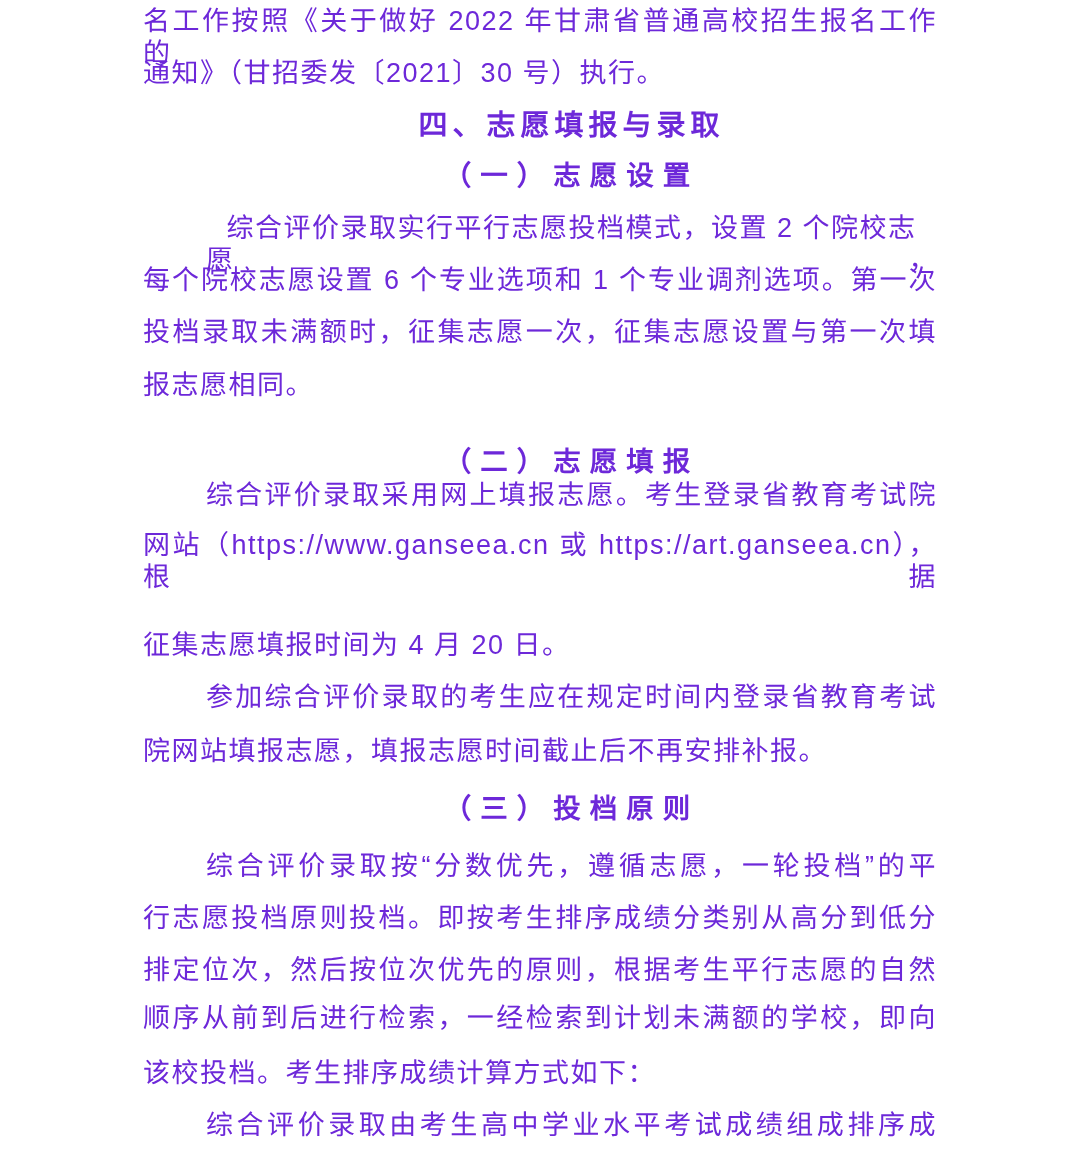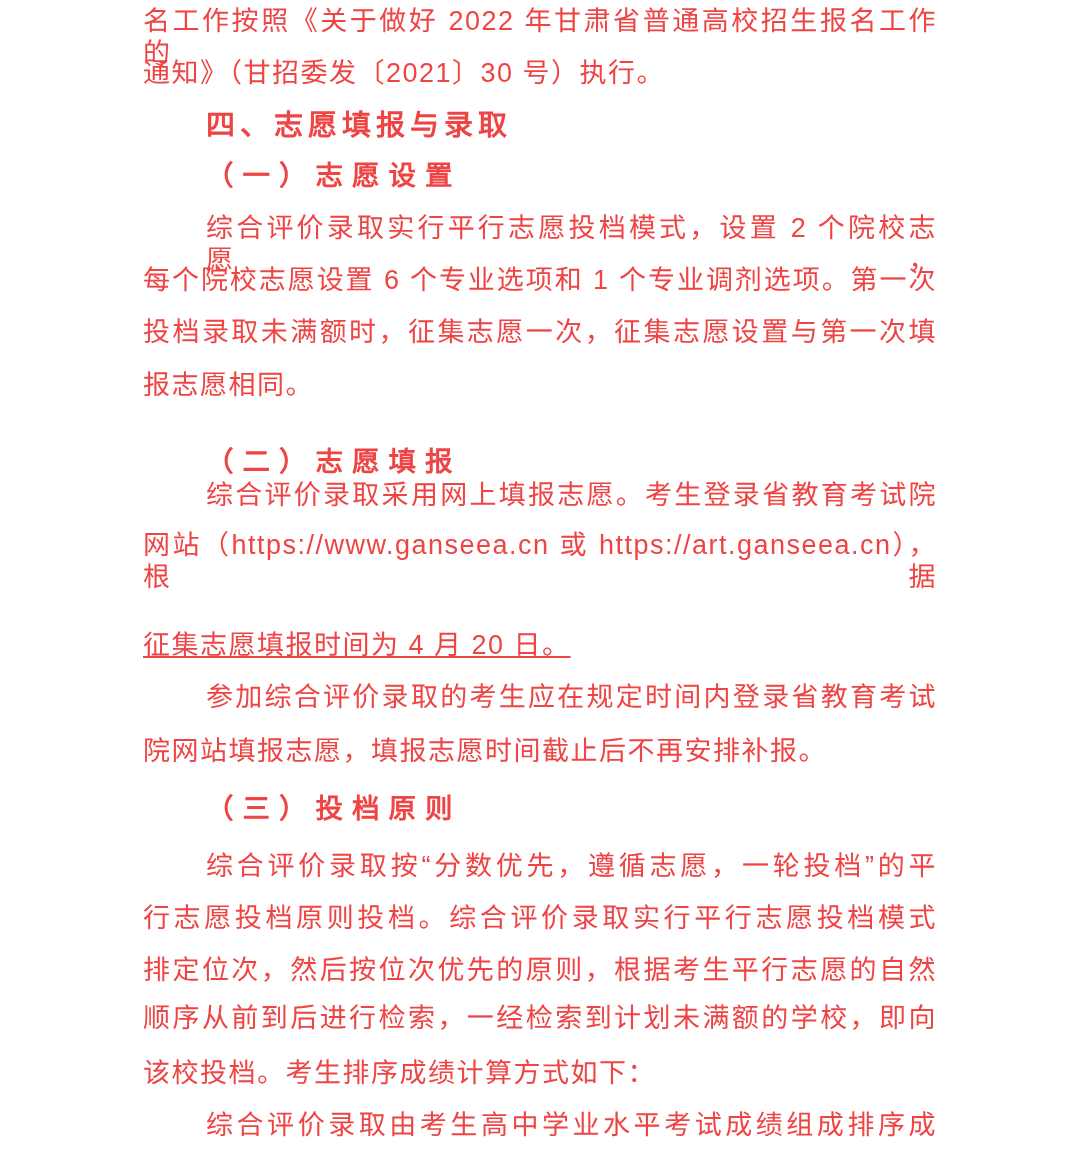--- a/index.html
+++ b/index.html
@@ -21,38 +21,39 @@
     color: #1a1a1a;
   }
   .line {
     position: absolute;
     left: 143px;
     width: 794px;
     height: 34px;
     line-height: 32px;
     white-space: normal;
     overflow: visible;
-    color: #ef4444;
+    color: #6d28d9;
   }
   
   .body {
     font-family: "Liberation Sans", "DejaVu Sans", serif;
     font-size: 27px;
     letter-spacing: 1.5px;
   }
   
   .j {
     text-align: justify;
     text-align-last: justify;
     -moz-text-align-last: justify;
   }
   
   .ind {
     padding-left: 63px;
     width: 731px;
+    text-align: center;
   }
   
   .h1 {
     font-family: "Liberation Sans", "DejaVu Sans", sans-serif;
     font-weight: bold;
     font-size: 29px;
     letter-spacing: 5px;
   }
   
   .h2 {
@@ -70,23 +71,23 @@
     <div class="line body" style="top: 57px;">通知》（甘招委发〔2021〕30 号）执行。</div>
     <div class="line h1 ind" style="top: 109px;">四、志愿填报与录取</div>
     <div class="line h2 ind" style="top: 160px;">（一）志愿设置</div>
     <div class="line body j ind" style="top: 212px;">综合评价录取实行平行志愿投档模式，设置 2 个院校志愿，</div>
     <div class="line body j" style="top: 264px;">每个院校志愿设置 6 个专业选项和 1 个专业调剂选项。第一次</div>
     <div class="line body j" style="top: 316px;">投档录取未满额时，征集志愿一次，征集志愿设置与第一次填</div>
     <div class="line body" style="top: 369px;">报志愿相同。</div>
     <div class="line h2 ind" style="top: 428px; margin-top: 18px;">（二）志愿填报</div>
     <div class="line body j ind" style="top: 479px;">综合评价录取采用网上填报志愿。考生登录省教育考试院</div>
     <div class="line body j" style="top: 529px;">网站（https://www.ganseea.cn 或 https://art.ganseea.cn），根据</div>
-    <div class="line body" style="top: 629px; text-decoration: underline;">征集志愿填报时间为 4 月 20 日。</div>
+    <div class="line body" style="top: 629px;">征集志愿填报时间为 4 月 20 日。</div>
     <div class="line body j ind" style="top: 681px;">参加综合评价录取的考生应在规定时间内登录省教育考试</div>
     <div class="line body" style="top: 735px;">院网站填报志愿，填报志愿时间截止后不再安排补报。</div>
     <div class="line h2 ind" style="top: 793px;">（三）投档原则</div>
     <div class="line body j ind" style="top: 850px;">综合评价录取按“分数优先，遵循志愿，一轮投档”的平</div>
-    <div class="line body j" style="top: 902px;">行志愿投档原则投档。综合评价录取实行平行志愿投档模式</div>
+    <div class="line body j" style="top: 902px;">行志愿投档原则投档。即按考生排序成绩分类别从高分到低分</div>
     <div class="line body j" style="top: 954px;">排定位次，然后按位次优先的原则，根据考生平行志愿的自然</div>
     <div class="line body j" style="top: 1002px;">顺序从前到后进行检索，一经检索到计划未满额的学校，即向</div>
     <div class="line body" style="top: 1057px;">该校投档。考生排序成绩计算方式如下：</div>
     <div class="line body j ind" style="top: 1109px;">综合评价录取由考生高中学业水平考试成绩组成排序成</div>
   </div>
 
 </body></html>

